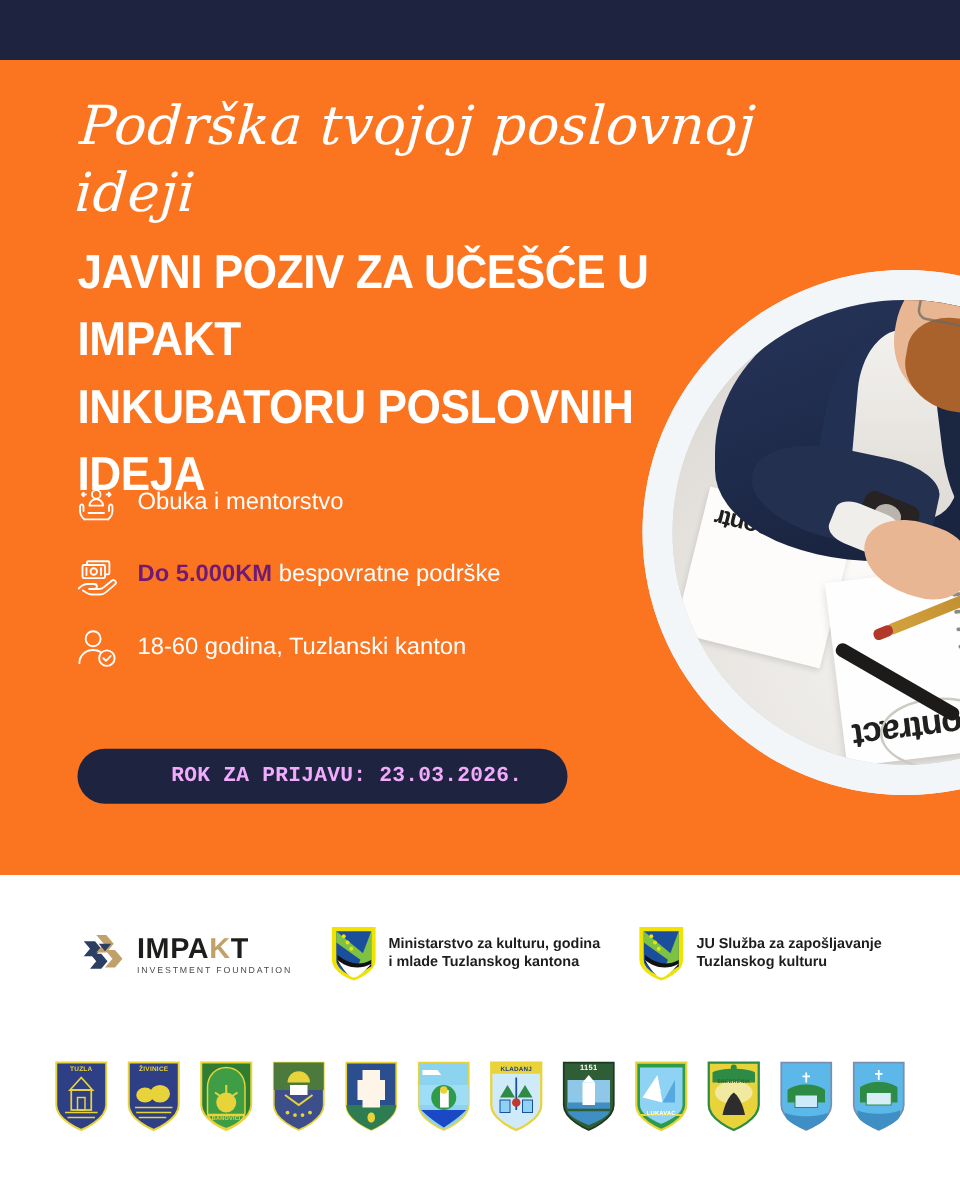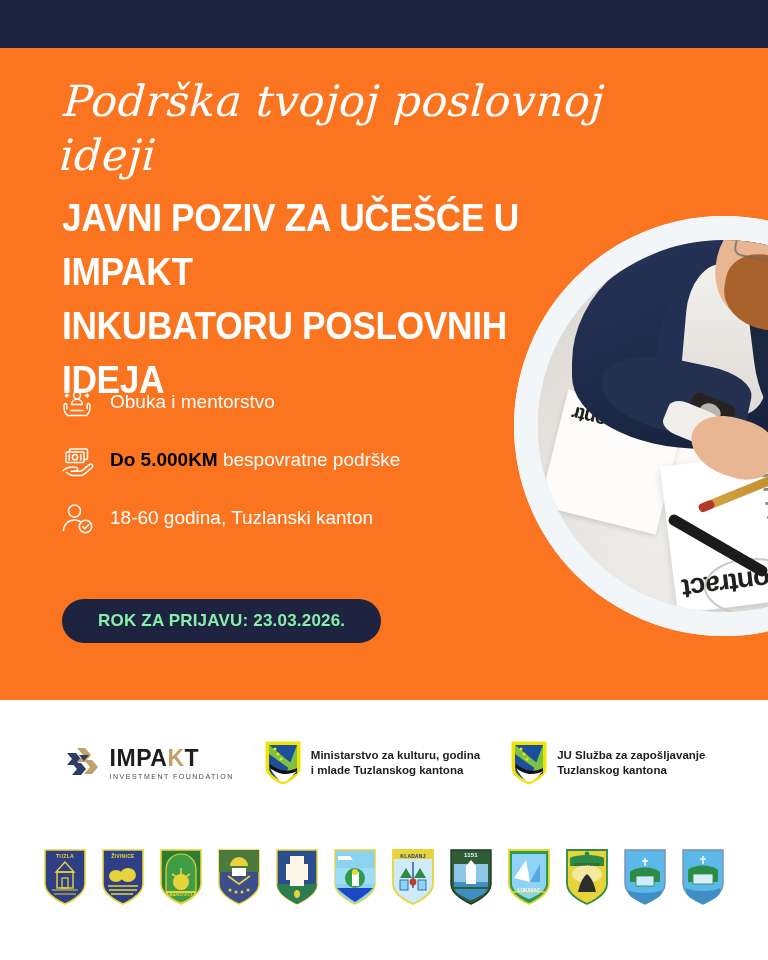--- a/index.html
+++ b/index.html
@@ -360,43 +360,44 @@
   }
   .feature-text {
     font-family: "Liberation Sans", sans-serif;
     font-size: 19px;
     color: #ffffff;
     line-height: 24px;
     white-space: nowrap;
   }
   .feature-text b {
     font-weight: 700;
-    color: #000000;
+    color: #701a75;
   }
 
   
   .deadline {
     position: absolute;
     left: 62px;
     top: 551px;
     height: 44px;
     padding: 0 36px;
     background: #1e2340;
     border-radius: 24px;
     display: flex;
     align-items: center;
     justify-content: center;
   }
   .deadline-text {
-    font-family: Liberation Sans, sans-serif;
+    font-family: Liberation Mono, monospace;
     font-weight: 700;
     font-size: 17px;
-    color: #86efac;
+    color: #f0abfc;
     letter-spacing: 0.2px;
     white-space: nowrap;
+    margin-left: 39px;
   }
 
   
   .footer {
     position: absolute;
     left: 0;
     top: 700px;
     width: 768px;
     height: 260px;
     background: #ffffff;
@@ -630,21 +631,21 @@
             <path d="M6 24c6 5 16 10 27 4v5c-9 7-20 2-27-3z" fill="#111"></path>
             <path d="M6 28c6 5 16 9 27 3 0 0-9 11-14 11C14 42 6 28 6 28z" fill="#fff"></path>
             <g fill="#f2e200">
               <circle cx="11" cy="9" r="1.6"></circle>
                 <circle cx="14" cy="14" r="1.6"></circle>
                 <circle cx="17" cy="19" r="1.6"></circle>
             </g>
           </svg>
         </span>
         <span class="sponsor-label">JU Služba za zapošljavanje
-Tuzlanskog kantona</span>
+Tuzlanskog kulturu</span>
       </div>
 
     </div>
 
     <div class="muni-row">
 
       <div class="muni">
         <svg width="46" height="58" viewBox="0 0 46 58">
           <path d="M3 2h40v34c0 12-20 20-20 20S3 48 3 36z" fill="#2e3f86" stroke="#e8d43a" stroke-width="1.6"></path>
           <path d="M23 14 14 24h18z" fill="none" stroke="#e8d43a" stroke-width="1.4"></path>

